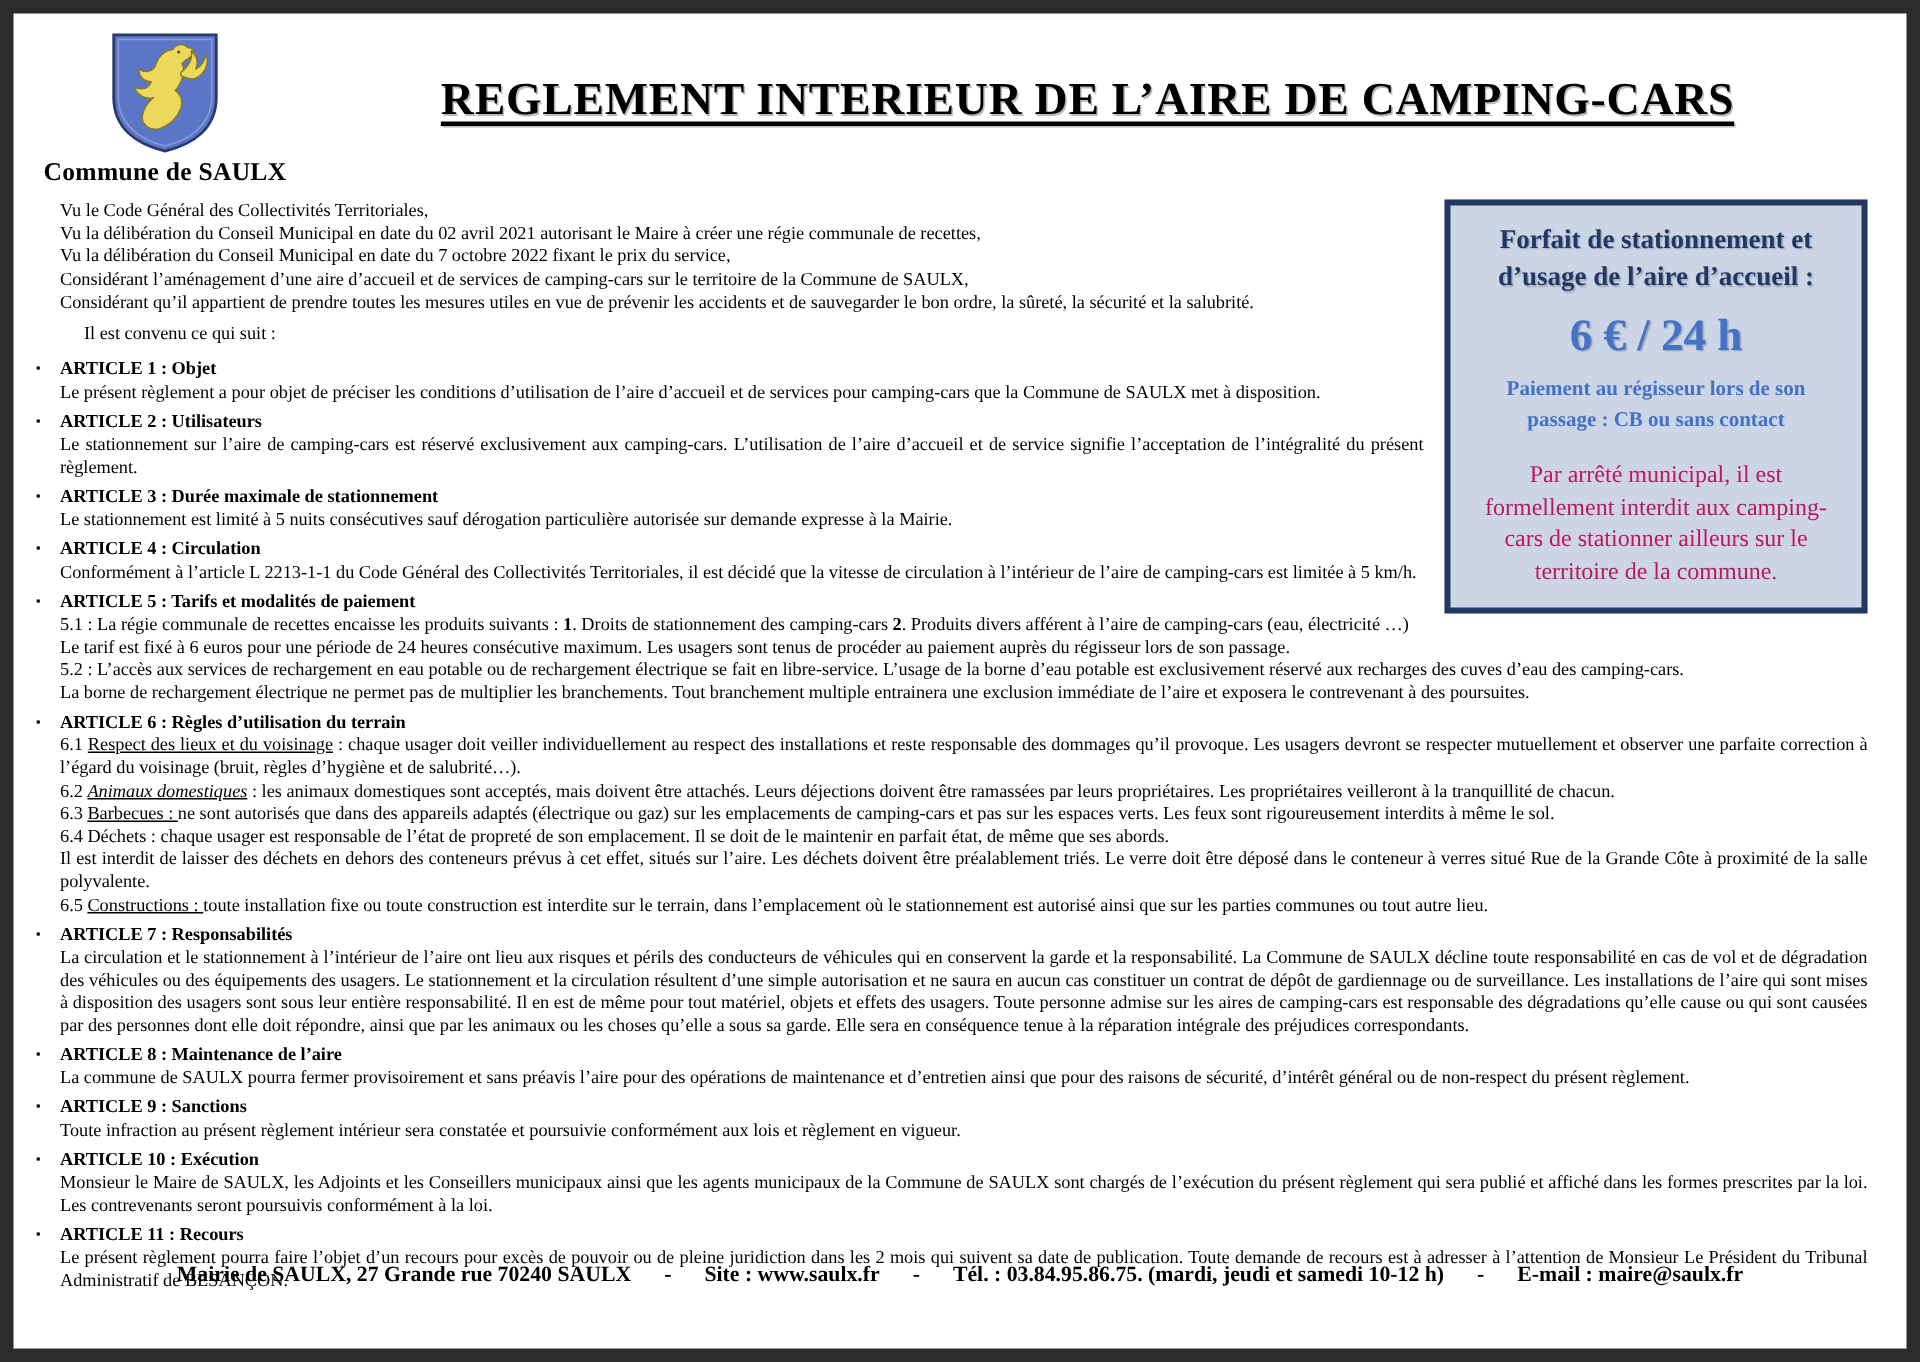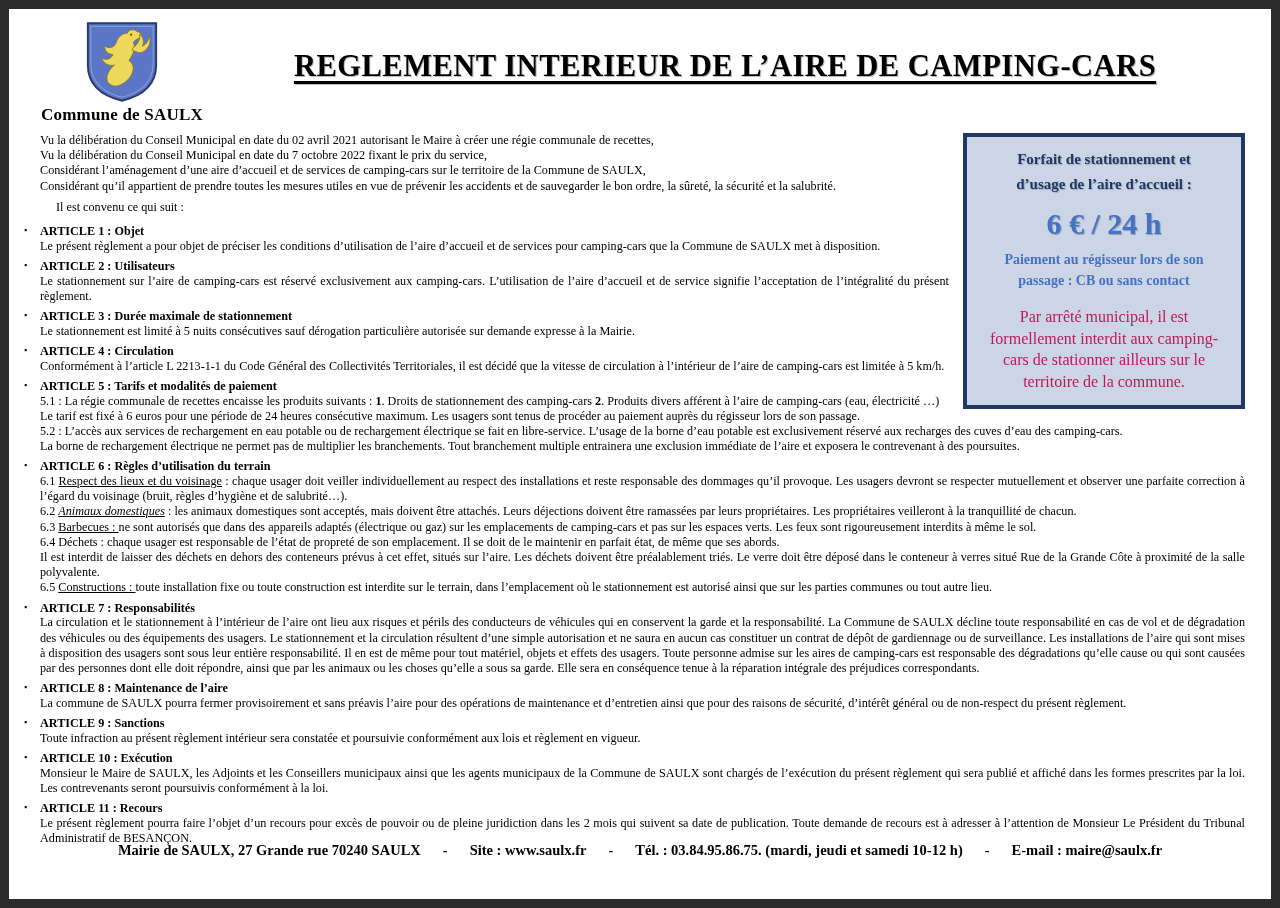--- a/index.html
+++ b/index.html
@@ -4,21 +4,21 @@
 <style>
   html,body{margin:0;padding:0;background:#1e1e1e;}
   .page{
     width:1280px;height:908px;box-sizing:border-box;
     background:#ffffff;border:9px solid #2c2c2c;
     position:relative;overflow:hidden;
     font-family:"Liberation Serif","DejaVu Serif",serif;color:#000;
   }
   
   .header{position:relative;height:108px;}
-  .logo{position:absolute;left:28px;top:12px;width:170px;text-align:center;}
+  .logo{position:absolute;left:16px;top:12px;width:170px;text-align:center;}
   .logo svg{width:78px;height:82px;display:block;margin:0 auto;}
   .logo-caption{font-weight:bold;font-size:17px;margin-top:2px;letter-spacing:.2px;}
   .title-wrap{padding:40px 30px 12px 200px;text-align:center;}
   .doc-title{
     font-size:30.5px;font-weight:bold;letter-spacing:.5px;
     text-decoration:underline;text-decoration-thickness:3px;text-underline-offset:5px;
     text-shadow:1px 1px 0 #b9b9b9;
     white-space:nowrap;
   }
   
@@ -34,21 +34,21 @@
   .a-body{text-align:justify;}
   .a-line{min-height:15.2px;}
   
   .pricing-box{
     float:right;width:282px;box-sizing:border-box;
     margin:0 0 10px 14px;
     border:4px solid #1f3864;background:#ccd5e6;
     text-align:center;padding:10px 12px 13px;
   }
   .pb-title{
-    color:#1f3864;font-weight:bold;font-size:15px;line-height:24.5px;
+    color:#1f3864;font-weight:bold;font-size:18px;line-height:24.5px;
     text-shadow:1px 1px 1px rgba(90,90,110,.35);
   }
   .pb-price{
     color:#4472c4;font-weight:bold;font-size:30px;line-height:34px;
     margin:11px 0 9px;text-shadow:1px 1px 1px rgba(60,70,100,.4);
   }
   .pb-payment{color:#4472c4;font-weight:bold;font-size:14px;line-height:20.5px;}
   .pb-note{color:#be185d;font-size:16px;line-height:21.5px;margin-top:15px;}
   
   .footer{
@@ -99,20 +99,21 @@
         <div>d’usage de l’aire d’accueil :</div>
       </div>
       <div class="pb-price">6 € / 24 h</div>
       <div class="pb-payment">
         <div>Paiement au régisseur lors de son</div>
         <div>passage : CB ou sans contact</div>
       </div>
       <div class="pb-note">Par arrêté municipal, il est formellement interdit aux camping-cars de stationner ailleurs sur le territoire de la commune.</div>
     </div>
 
+    <div class="pre-line">Vu le Code Général des Collectivités Territoriales,</div>
     <div class="pre-line">Vu la délibération du Conseil Municipal en date du 02 avril 2021 autorisant le Maire à créer une régie communale de recettes,</div>
     <div class="pre-line">Vu la délibération du Conseil Municipal en date du 7 octobre 2022 fixant le prix du service,</div>
     <div class="pre-line">Considérant l’aménagement d’une aire d’accueil et de services de camping-cars sur le territoire de la Commune de SAULX,</div>
     <div class="pre-line">Considérant qu’il appartient de prendre toutes les mesures utiles en vue de prévenir les accidents et de sauvegarder le bon ordre, la sûreté, la sécurité et la salubrité.</div>
     <div class="convenu">Il est convenu ce qui suit :</div>
 
     <div class="article">
       <div class="a-head"><span class="bullet">▪</span><span>ARTICLE 1 : Objet</span></div>
       <div class="a-body">
           <div class="a-line"><span>Le présent règlement a pour objet de préciser les conditions d’utilisation de l’aire d’accueil et de services pour camping-cars que la Commune de SAULX met à disposition.</span></div>

